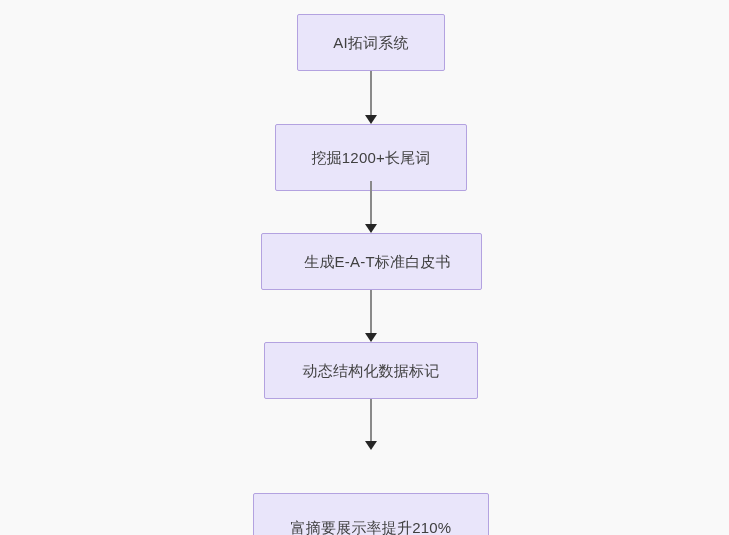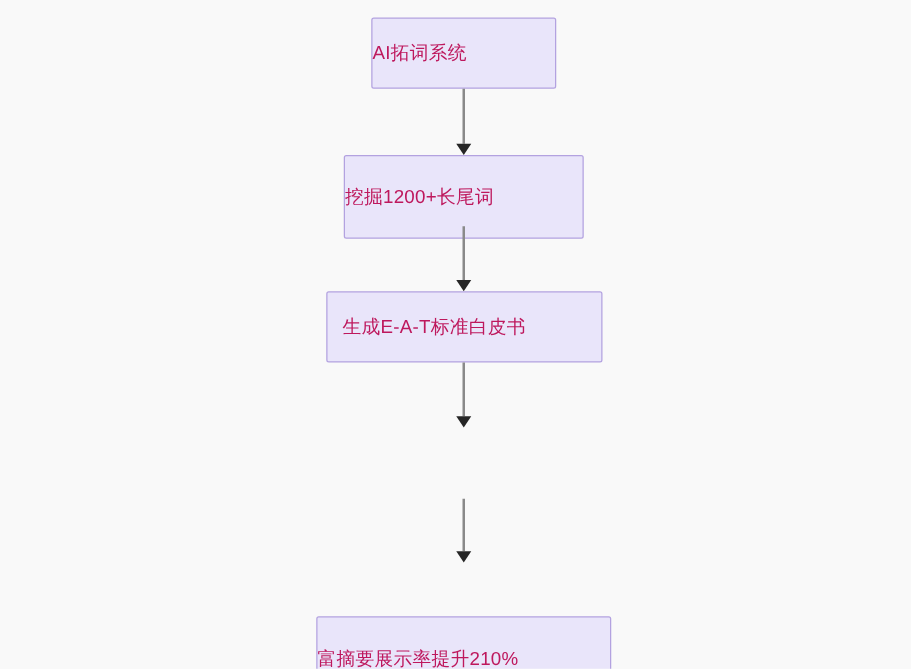--- a/index.html
+++ b/index.html
@@ -22,21 +22,22 @@
   }
 
   .node {
     position: absolute;
     box-sizing: border-box;
     background: #e9e5fa;
     border: 1.3px solid #b3a2e0;
     border-radius: 2px;
     display: flex;
     align-items: center;
-    color: #be185d;
+    justify-content: center;
+    color: #404040;
     font-size: 15px;
     line-height: 1.2;
     letter-spacing: 0.2px;
     white-space: nowrap;
     user-select: none;
   }
 
   .node-label {
     display: block;
     text-align: center;
@@ -113,20 +114,23 @@
 
   <div class="node" id="node-3">
     <span class="node-label">生成E-A-T标准白皮书</span>
   </div>
 
   <div class="connector" id="connector-3">
     <div class="line"></div>
     <div class="arrowhead"></div>
   </div>
 
+  <div class="node" id="node-4">
+    <span class="node-label">动态结构化数据标记</span>
+  </div>
 
   <div class="connector" id="connector-4">
     <div class="line"></div>
     <div class="arrowhead"></div>
   </div>
 
   <div class="node" id="node-5">
     <span class="node-label">富摘要展示率提升210%</span>
   </div>
 

